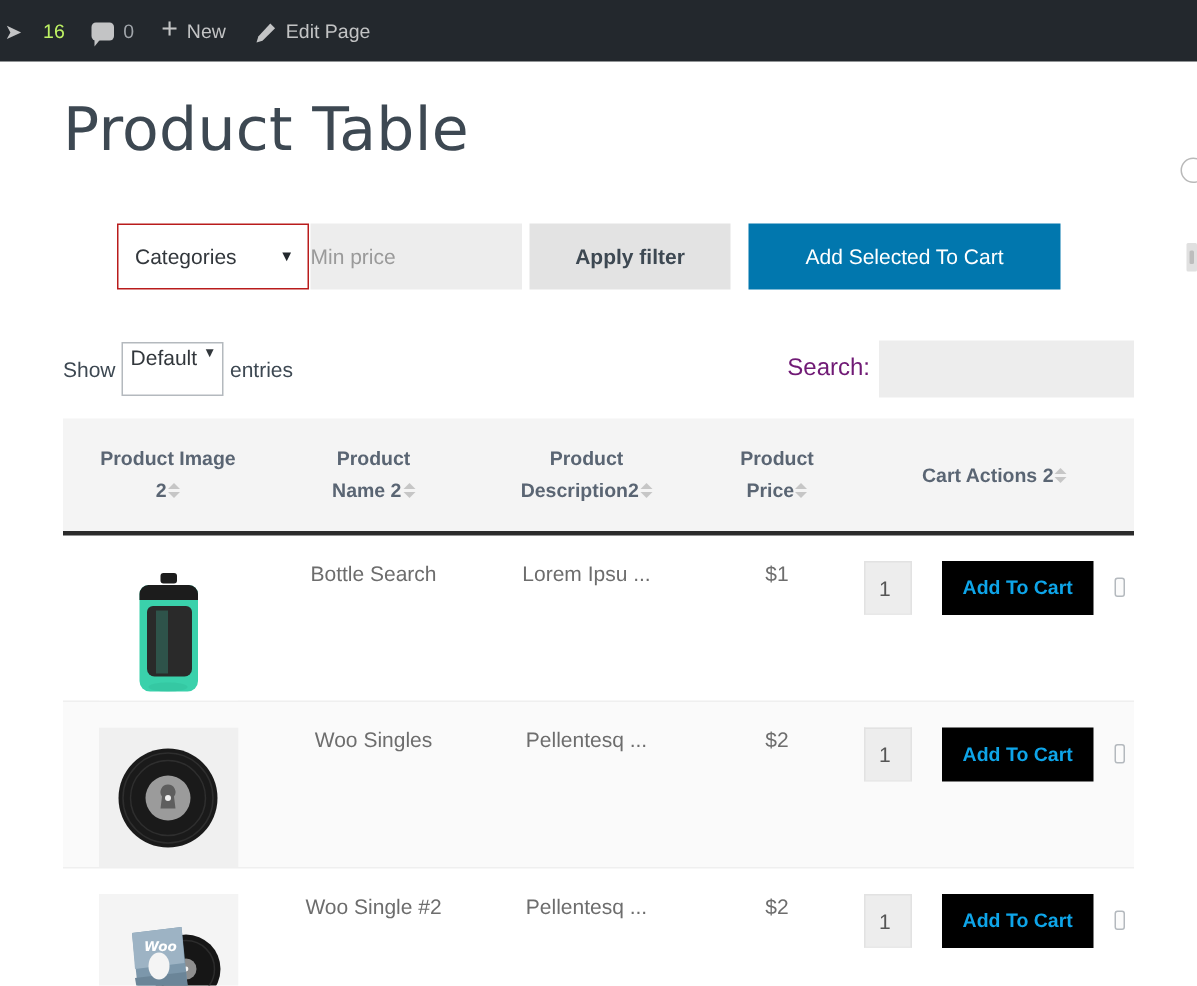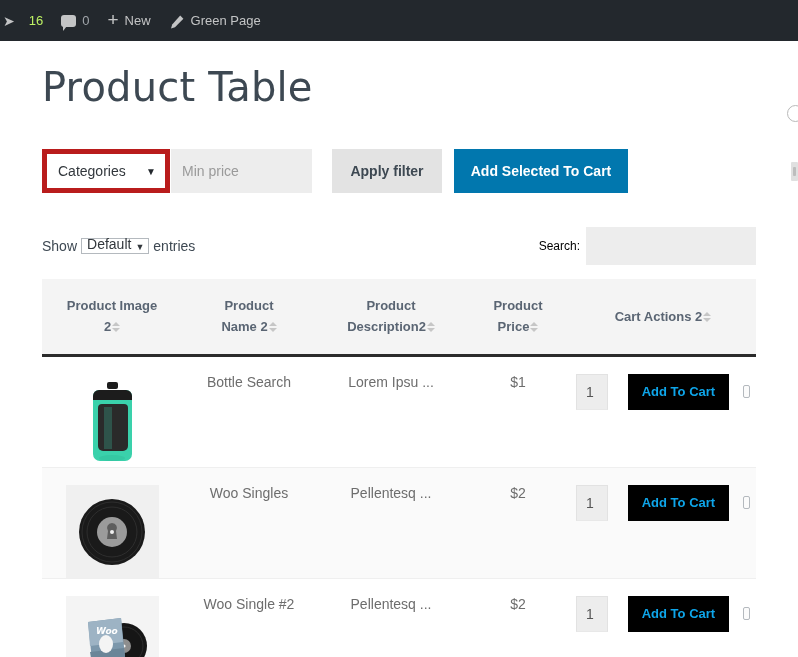--- a/index.html
+++ b/index.html
@@ -99,64 +99,64 @@
 
   
   .filter-bar {
     display: flex;
     align-items: stretch;
     margin-top: 38px;
     height: 44px;
   }
   .cat-select {
     width: 128px;
-    border: 5px solid #b91c1c;
+    border: 1px solid #b91c1c;
     background: #ffffff;
     font-size: 14px;
     color: #32373c;
     display: flex;
     align-items: center;
     justify-content: space-between;
     padding: 0 9px 0 11px;
     box-sizing: border-box;
     font-family: "Liberation Sans", sans-serif;
+    margin-left: 36px;
   }
   .cat-select .caret { font-size: 10px; color: #23282d; }
   .txt-input {
     width: 141px;
     background: #ededed;
     border: none;
     font-size: 14px;
     color: #9a9a9a;
     display: flex;
     align-items: center;
-    padding-left: 11px;
     box-sizing: border-box;
     margin-left: 1px;
   }
   .btn-filter {
-    width: 110px;
+    width: 134px;
     background: #e3e3e3;
     border: none;
     font-size: 14px;
     font-weight: 600;
     color: #3d4852;
     display: flex;
     align-items: center;
     justify-content: center;
     box-sizing: border-box;
-    margin-left: 20px;
+    margin-left: 5px;
   }
   .btn-cart {
-    width: 174px;
+    width: 208px;
     background: #0177ae;
     color: #ffffff;
     border: none;
     font-size: 14px;
-    font-weight: 700;
+    font-weight: 400;
     display: flex;
     align-items: center;
     justify-content: center;
     box-sizing: border-box;
     margin-left: 12px;
   }
 
   
   .table-controls {
     display: flex;
@@ -172,32 +172,32 @@
     align-items: center;
     gap: 4px;
   }
   .len-select {
     border: 1px solid #b4b9be;
     background: #ffffff;
     font-size: 14px;
     color: #32373c;
     padding: 1px 4px 1px 5px;
     display: inline-flex;
-    align-items: flex-end;
+    align-items: flex-start;
     gap: 4px;
-    height: 16px;
+    height: 36px;
     box-sizing: border-box;
   }
   .len-select .caret { font-size: 9px; }
   .search-wrap {
     display: flex;
     align-items: center;
     gap: 6px;
-    font-size: 12px;
-    color: #000000;
+    font-size: 16px;
+    color: #701a75;
   }
   .search-input {
     width: 170px;
     height: 38px;
     background: #ededed;
     border: none;
   }
 
   
   table.product-table {
@@ -350,21 +350,21 @@
   <div class="ab-item">
     <span class="ab-icon plus-icon">+</span>
     <span>New</span>
   </div>
   <div class="ab-item">
     <span class="pencil-icon">
       <svg width="16" height="16" viewBox="0 0 16 16">
         <path d="M11.2 1.6 L14.4 4.8 L6.0 13.2 L2.0 14.4 L3.2 10.4 Z" fill="#c3c4c5"></path>
       </svg>
     </span>
-    <span>Green Page</span>
+    <span>Edit Page</span>
   </div>
 </div>
 
 <div class="page">
 
   <div class="edge-circle"></div>
   <div class="edge-scroll"></div>
 
   <h1 class="page-title">Product Table</h1>
 

